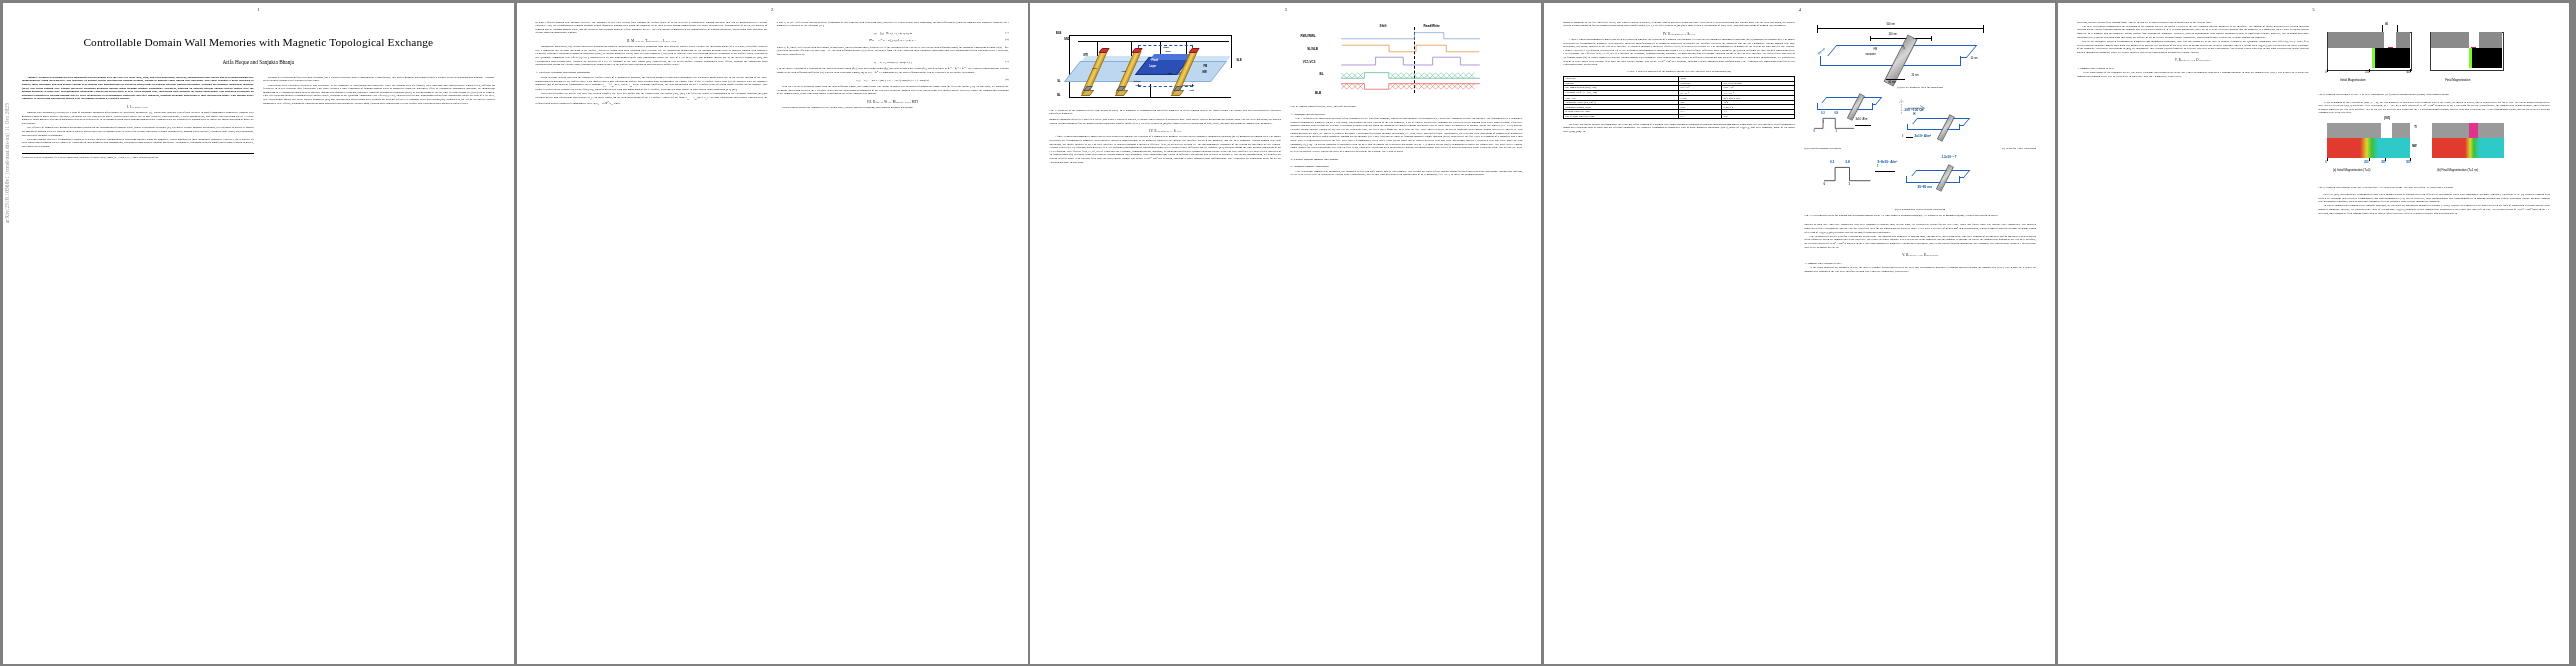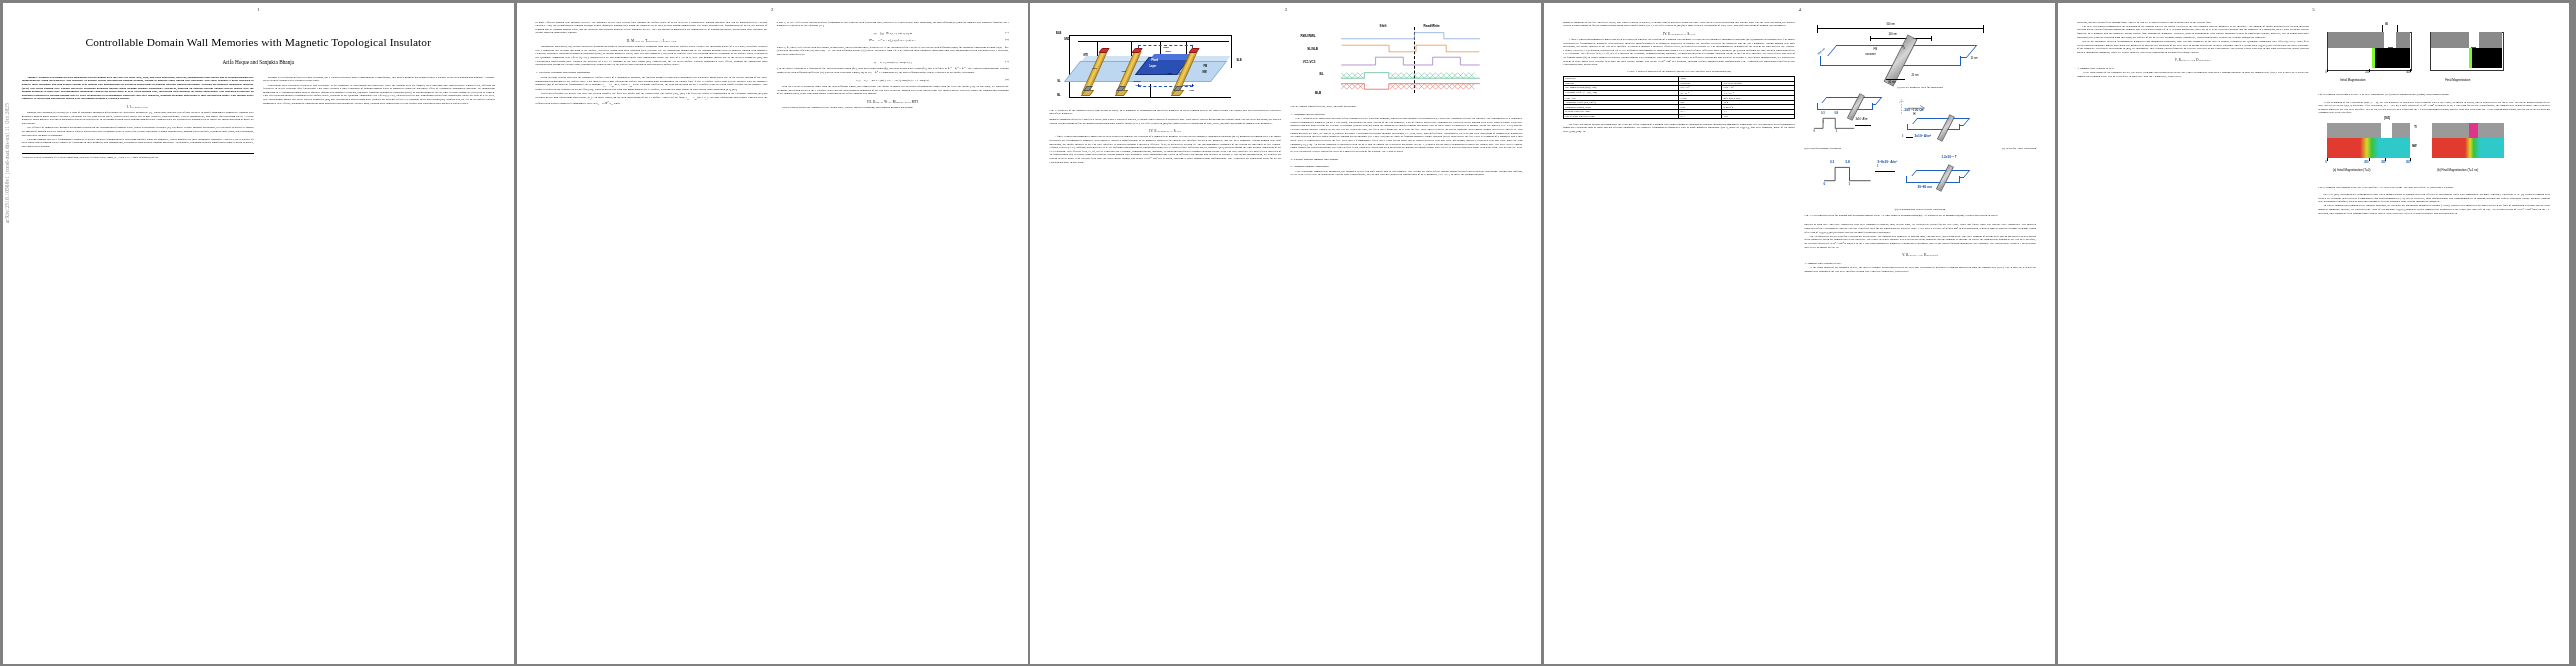--- a/index.html
+++ b/index.html
@@ -76,21 +76,21 @@
 </style>
 </head>
 <body>
 
 <div class="viewer">
 
   <div class="page">
     <div class="pagenum">1</div>
     <div class="arxiv-stamp">arXiv:2510.10560v1  [cond-mat.dis-nn]  11 Oct 2025</div>
 
-    <h1 class="title">Controllable Domain Wall Memories with Magnetic Topological Insulator</h1>
+    <h1 class="title">Controllable Domain Wall Memories with Magnetic Topological Exchange</h1>
     <div class="authors">Arifa Hoque and Sanjukta Bhanja</div>
 
     <div class="cols">
       <div class="col">
         <p class="abs ind"><i>Abstract</i><span>—Domain wall memories have undergone several changes over the years for faster shift, read, and write operations; however, fundamental issues persist due to creating pinning sites topographically along the nanowire. The deformity in notches creates non-uniform pinning strength, leading to multiple faults during shift operation. This study proposes a novel approach to address these challenges and gain greater control over domain wall manipulation for advanced applications in Boolean and non-Boolean paradigms. Utilizing the magnetic topological insulator (MTI) can create pinning sites without physically patterned graphical notches made through complex lithography. Moreover, applying an external current enables precise control over the pinning potentials at these sites. Micromagnetic simulations validate the effectiveness of MTI-based pinning sites, showcasing their potential for future applications. Our approach establishes an alternative method for creating pinning sites by cross-architecture of ferromagnetic nanowires and MTI nanobars, inducing exchange interaction at their intersection points. This method offers simplicity of fabrication and enables control over the pinning strength by external current.</span></p>
 
         <div class="sec"><span>I.</span>&nbsp;<span>Introduction</span></div>
         <p class="ind">Domain Wall Memories (DWMs) are a class of spintronic memories often tagged as "Racetrack Memories" [1], which store multiple bits of data laterally in long ferromagnetic nanowires. Domain wall memories possess many positive attributes, including SRAM-class access speed, reduced static power due to non-volatility, high endurance, CMOS compatibility, and higher data switching speed. A DWM nanowire holds multiple bits and is positioned in head-to-head or tail-to-tail magnetization states through domain walls. Domain walls are separated by pinning sites to ensure the robust operation of multi-bit data storage.</p>
         <p class="ind">The efficacy of domain wall memory operations depends on the propagation of domain walls, which is stochastic in nature [2]. To ensure reliable memory operations, it is essential to precisely control the motion of domain walls by placing them at equally spaced intervals. In domain walls is critical for reliable operation. Without pinning sites, domain walls can drift, leading to shift errors, data corruption, and unreliable memory performance.</p>
         <p class="ind">Creating pinning sites in a ferromagnetic nanowire typically involves lithographically patterning notches along the nanowire, which modifies its local anisotropy landscape. However, the reliability of these notch-based pinning sites is limited by variations in their geometry and composition, resulting in unpredictable pinning potentials. Additionally, depinning requires significantly higher current densities, and control over pinning</p>

